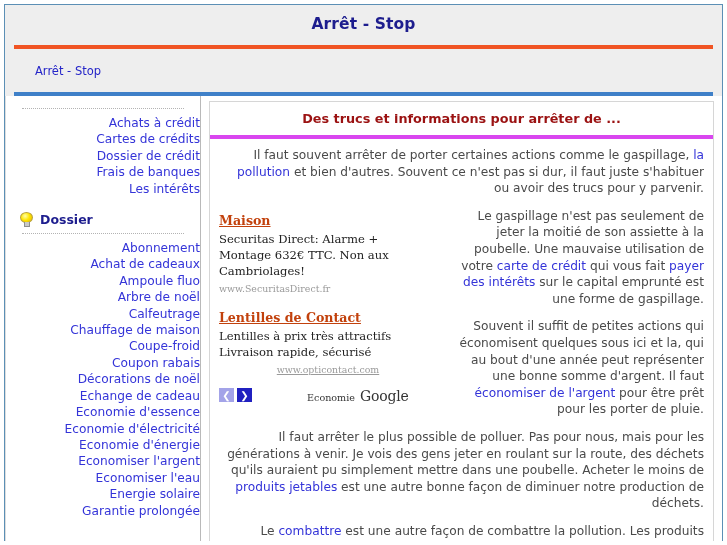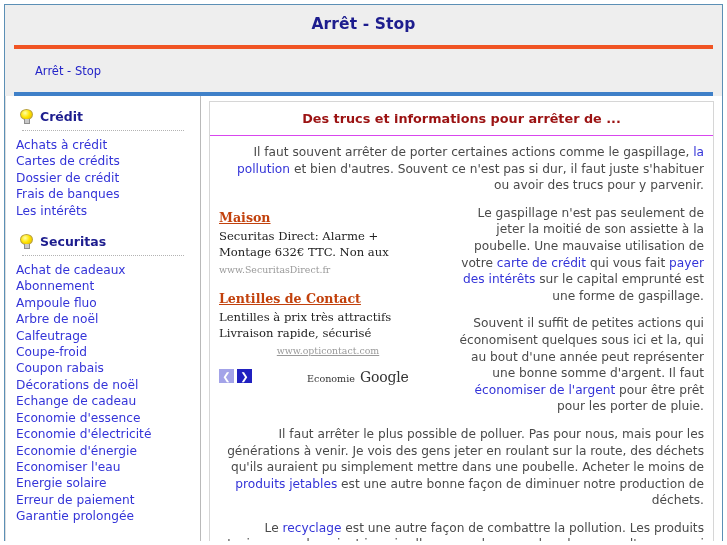--- a/index.html
+++ b/index.html
@@ -113,21 +113,22 @@
     font-size: 12.5px;
   }
   .cat-rule {
     border-bottom: 1px dotted #b3b3b3;
     margin: 4px 16px 6px 16px;
     height: 0;
   }
   .nav-list {
     list-style: none;
     margin: 0;
-    padding: 0 0 0 10px;
+    padding: 0 0 0 30px;
+    text-align: right;
   }
   .nav-list li { margin: 0; padding: 0; }
   .nav-link {
     display: block;
     color: #3434d8;
     font-size: 12.2px;
     line-height: 16.4px;
     text-decoration: none;
     cursor: pointer;
     white-space: nowrap;
@@ -148,21 +149,21 @@
     height: 452px;
     overflow: hidden;
     position: relative;
   }
   .page-head {
     text-align: center;
     color: #9b1212;
     font-weight: bold;
     font-size: 12.8px;
     padding: 9px 6px 9px 6px;
-    border-bottom: 1px solid #d946ef;
+    border-bottom: 4px solid #d946ef;
   }
   .card-inner {
     padding: 8px 9px 0 9px;
   }
   p.body {
     color: #4a4a4a;
     font-size: 12.2px;
     line-height: 16.6px;
     margin: 0 0 11px 0;
     text-align: right;
@@ -252,73 +253,69 @@
 
     <div class="crumb-band">
       <a class="crumb-link" href="#">Arrêt - Stop</a>
     </div>
     <div class="blue-rule"></div>
 
     <div class="body-split">
 
       <div class="sidebar">
 
+        <div class="cat-rule"></div>
+        <ul class="nav-list">
+          <li>
+              <a class="nav-link" href="#">Achats à crédit</a>
+            </li>
+          <li>
+              <a class="nav-link" href="#">Cartes de crédits</a>
+            </li>
+          <li>
+              <a class="nav-link" href="#">Dossier de crédit</a>
+            </li>
+          <li>
+              <a class="nav-link" href="#">Frais de banques</a>
+            </li>
+          <li>
+              <a class="nav-link" href="#">Les intérêts</a>
+            </li>
+        </ul>
+
+        <div class="cat-gap"></div>
+
         <div class="cat-head">
           <span class="bulb">
             <span class="glass"></span>
               <span class="base"></span>
           </span>
-          <span class="cat-title">Crédit</span>
+          <span class="cat-title">Dossier</span>
         </div>
         <div class="cat-rule"></div>
         <ul class="nav-list">
           <li>
-              <a class="nav-link" href="#">Achats à crédit</a>
-            </li>
-          <li>
-              <a class="nav-link" href="#">Cartes de crédits</a>
-            </li>
-          <li>
-              <a class="nav-link" href="#">Dossier de crédit</a>
-            </li>
-          <li>
-              <a class="nav-link" href="#">Frais de banques</a>
-            </li>
-          <li>
-              <a class="nav-link" href="#">Les intérêts</a>
-            </li>
-        </ul>
-
-        <div class="cat-gap"></div>
-
-        <div class="cat-head">
-          <span class="bulb">
-            <span class="glass"></span>
-              <span class="base"></span>
-          </span>
-          <span class="cat-title">Securitas</span>
-        </div>
-        <div class="cat-rule"></div>
-        <ul class="nav-list">
+              <a class="nav-link" href="#">Abonnement</a>
+            </li>
           <li>
               <a class="nav-link" href="#">Achat de cadeaux</a>
             </li>
           <li>
-              <a class="nav-link" href="#">Abonnement</a>
-            </li>
-          <li>
               <a class="nav-link" href="#">Ampoule fluo</a>
             </li>
           <li>
               <a class="nav-link" href="#">Arbre de noël</a>
             </li>
           <li>
               <a class="nav-link" href="#">Calfeutrage</a>
             </li>
           <li>
+              <a class="nav-link" href="#">Chauffage de maison</a>
+            </li>
+          <li>
               <a class="nav-link" href="#">Coupe-froid</a>
             </li>
           <li>
               <a class="nav-link" href="#">Coupon rabais</a>
             </li>
           <li>
               <a class="nav-link" href="#">Décorations de noël</a>
             </li>
           <li>
               <a class="nav-link" href="#">Echange de cadeau</a>
@@ -326,27 +323,27 @@
           <li>
               <a class="nav-link" href="#">Economie d'essence</a>
             </li>
           <li>
               <a class="nav-link" href="#">Economie d'électricité</a>
             </li>
           <li>
               <a class="nav-link" href="#">Economie d'énergie</a>
             </li>
           <li>
+              <a class="nav-link" href="#">Economiser l'argent</a>
+            </li>
+          <li>
               <a class="nav-link" href="#">Economiser l'eau</a>
             </li>
           <li>
               <a class="nav-link" href="#">Energie solaire</a>
-            </li>
-          <li>
-              <a class="nav-link" href="#">Erreur de paiement</a>
             </li>
           <li>
               <a class="nav-link" href="#">Garantie prolongée</a>
             </li>
 
         </ul>
       </div>
 
       <div class="main">
         <div class="content-card">
@@ -354,20 +351,21 @@
           <div class="page-head">Des trucs et informations pour arrêter de ...</div>
 
           <div class="card-inner">
 
             <p class="body"><span>Il faut souvent arrêter de porter certaines actions comme le gaspillage, </span><a class="ilink" href="#">la pollution</a><span> et bien d'autres. Souvent ce n'est pas si dur, il faut juste s'habituer ou avoir des trucs pour y parvenir.</span></p>
 
             <div class="adbox">
               <a class="ad-title" href="#">Maison</a>
               <div class="ad-line">Securitas Direct: Alarme +</div>
               <div class="ad-line">Montage 632€ TTC. Non aux</div>
+              <div class="ad-line">Cambriolages!</div>
               <div class="ad-url">www.SecuritasDirect.fr</div>
 
               <div class="ad-gap"></div>
 
               <a class="ad-title" href="#">Lentilles de Contact</a>
               <div class="ad-line">Lentilles à prix très attractifs</div>
               <div class="ad-line">Livraison rapide, sécurisé</div>
               <div class="ad-url underlined">www.opticontact.com</div>
 
               <div class="ad-footer">
@@ -378,21 +376,21 @@
             </div>
 
             <p class="body"><span>Le gaspillage n'est pas seulement de jeter la moitié de son assiette à la poubelle. Une mauvaise utilisation de votre </span><a class="ilink" href="#">carte de crédit</a><span> qui vous fait </span><a class="ilink" href="#">payer des intérêts</a><span> sur le capital emprunté est une forme de gaspillage.</span></p>
 
             <p class="body"><span>Souvent il suffit de petites actions qui économisent quelques sous ici et la, qui au bout d'une année peut représenter une bonne somme d'argent. Il faut </span><a class="ilink" href="#">économiser de l'argent</a><span> pour être prêt pour les porter de pluie.</span></p>
 
             <p class="body"><span>Il faut arrêter le plus possible de polluer. Pas pour nous, mais pour les générations à venir. Je vois des gens jeter en roulant sur la route, des déchets qu'ils auraient pu simplement mettre dans une poubelle. Acheter le moins de </span><a class="ilink" href="#">produits jetables</a><span> est une autre bonne façon de diminuer notre production de déchets.</span></p>
 
             <div class="clearer"></div>
 
-            <p class="body"><span>Le </span><a class="ilink" href="#">recyclage</a><span> est une autre façon de combattre la pollution. Les produits toxiques ne devraient jamais aller aux ordures ou dans les cours d'eau, ce qui participe à la </span></p>
+            <p class="body"><span>Le </span><a class="ilink" href="#">combattre</a><span> est une autre façon de combattre la pollution. Les produits toxiques ne devraient jamais aller aux ordures ou dans les cours d'eau, ce qui participe à la </span></p>
 
           </div>
         </div>
       </div>
 
     </div>
   </div>
   <div class="bottom-strip"></div>
 </div>
 

